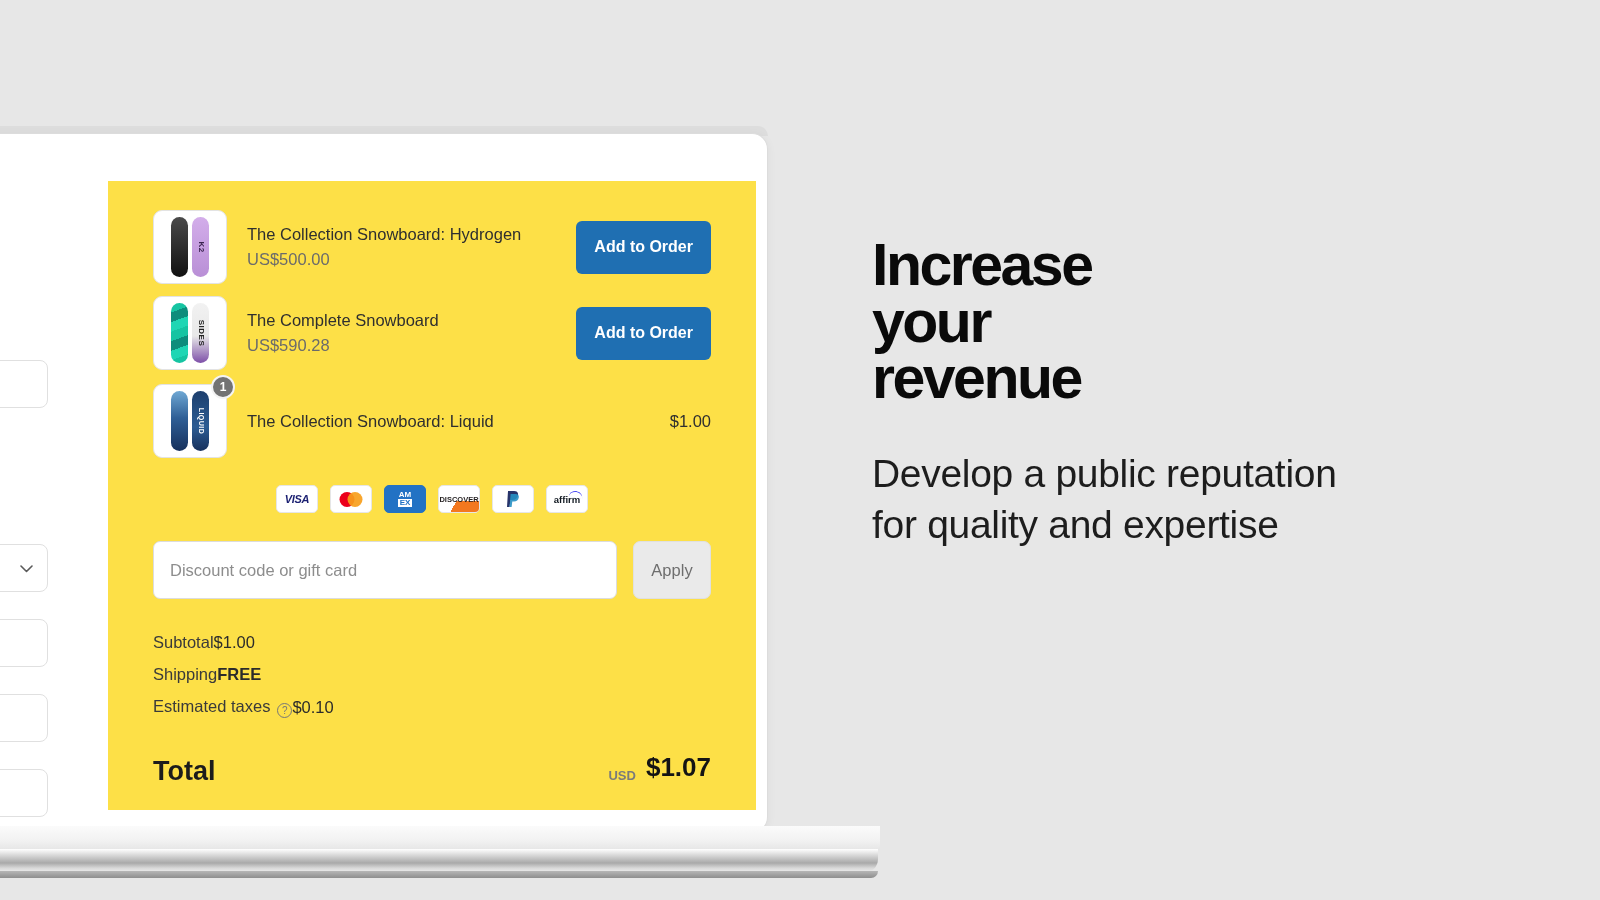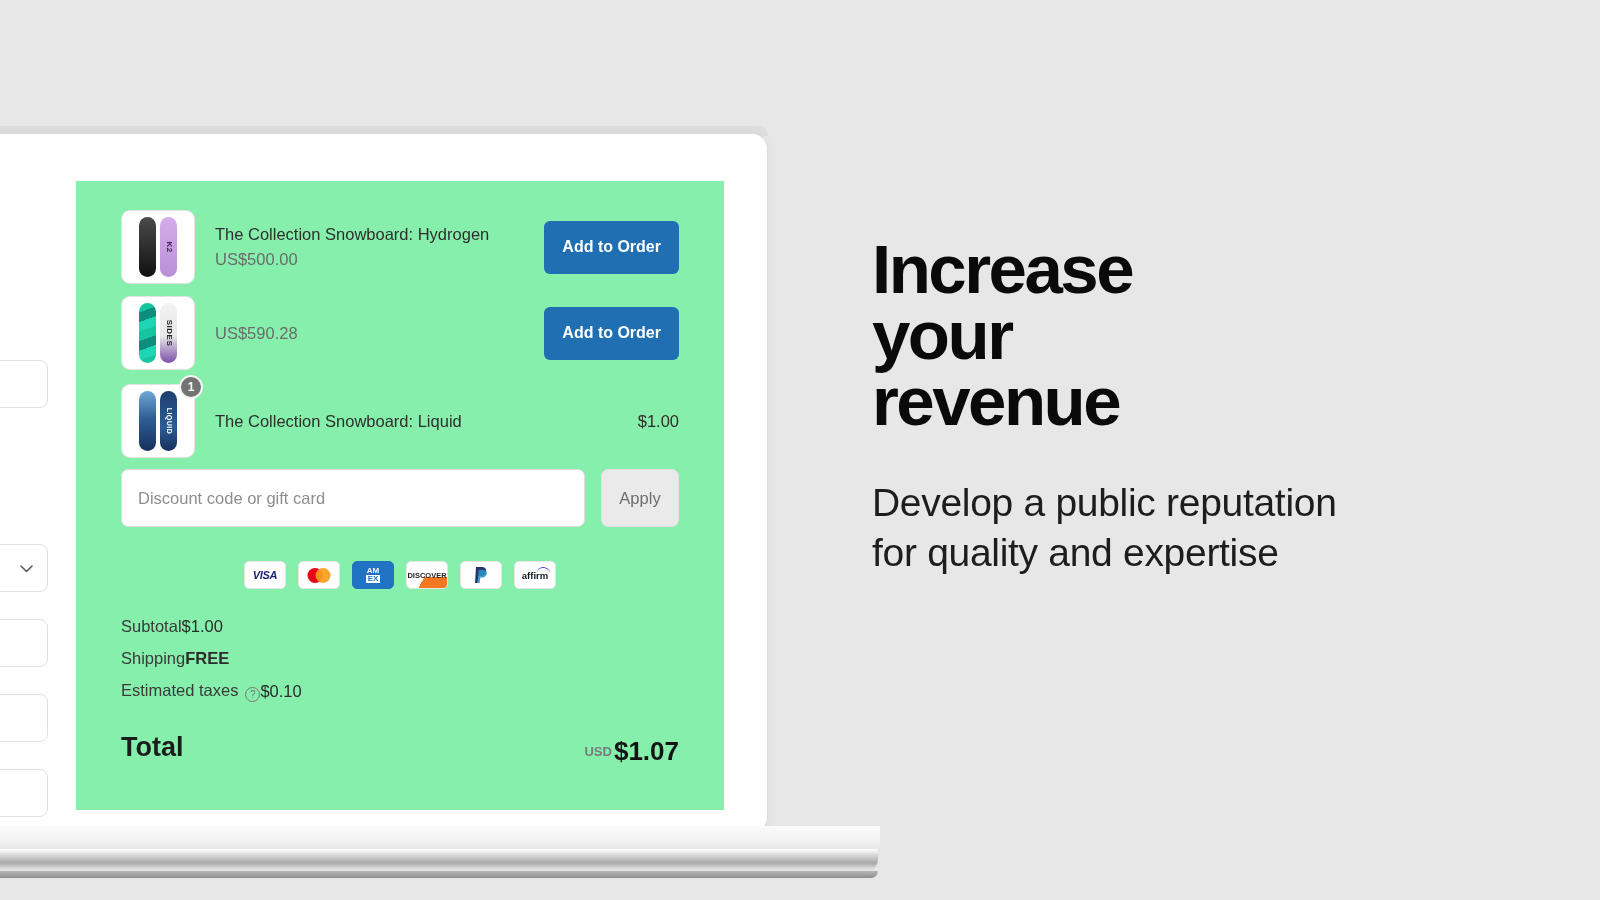--- a/index.html
+++ b/index.html
@@ -83,25 +83,25 @@
     position: absolute;
     right: 14px;
     top: 50%;
     transform: translateY(-50%);
     color: #5a5a5a;
   }
 
   
   #checkout-card {
     position: absolute;
-    left: 76px;
+    left: 108px;
     top: 181px;
     width: 648px;
     height: 629px;
-    background: #86efac;
+    background: #fde047;
     padding: 28px 0 0 0;
   }
 
   .card-inner { padding: 0 45px; }
 
   
   .product-row {
     display: flex;
     align-items: center;
     margin-bottom: 10px;
@@ -267,33 +267,33 @@
     vertical-align: -2px;
     cursor: pointer;
   }
   #grand-total-row {
     display: flex;
     justify-content: space-between;
     align-items: baseline;
     margin-top: 18px;
   }
   #grand-total-label { font-size: 27px; font-weight: bold; color: #1c1c1c; }
-  #grand-total-right { display: flex; align-items: center; gap: 2px; margin-top: 16px; }
+  #grand-total-right { display: flex; align-items: flex-end; gap: 10px; margin-top: 16px; }
   #grand-total-currency { font-size: 13px; color: #7b7b7b; font-weight: 600; }
   #grand-total-value { font-size: 26px; font-weight: bold; color: #141414; }
 
   
   #marketing {
     position: absolute;
     left: 872px;
     top: 237px;
     width: 620px;
   }
   #marketing-headline {
-    font-size: 69px;
+    font-size: 59px;
     font-weight: bold;
     line-height: 0.96;
     letter-spacing: -2.5px;
     color: #0a0a0a;
     white-space: pre-line;
   }
   #marketing-subhead {
     margin-top: 42px;
     font-size: 39px;
     line-height: 1.3;
@@ -344,20 +344,21 @@
       <div class="product-row">
         <div class="thumb-wrap">
           <div class="thumb">
             <div class="board" style="background:repeating-linear-gradient(160deg,#16c4a2 0 9px,#0d8d7c 9px 18px,#1fd6b4 18px 27px);"></div>
             <div class="board" style="background:linear-gradient(180deg,#f2f2f2 0%,#e8e8e8 55%,#7d4fa8 100%);">
               <span class="board-label" style="color:#222;">SIDES</span>
             </div>
           </div>
         </div>
         <div class="product-info">
+          <div class="product-title">The Complete Snowboard</div>
           <div class="product-price">US$590.28</div>
         </div>
         <button class="add-btn">Add to Order</button>
       </div>
 
       <div class="product-row" style="margin-top:12px;">
         <div class="thumb-wrap">
           <div class="thumb">
             <div class="board" style="background:linear-gradient(180deg,#6fa8d4 0%,#2f5f96 45%,#16305c 100%);"></div>
             <div class="board" style="background:linear-gradient(180deg,#1d3f6d 0%,#2c5c93 60%,#16305c 100%);">
@@ -365,25 +366,20 @@
             </div>
           </div>
           <div class="qty-badge">1</div>
         </div>
         <div class="product-info">
           <div class="product-title">The Collection Snowboard: Liquid</div>
         </div>
         <div class="product-line-price">$1.00</div>
       </div>
 
-      <div id="discount-row">
-        <input id="discount-input" type="text" placeholder="Discount code or gift card" style="">
-        <button id="apply-btn">Apply</button>
-      </div>
-
       <div id="payment-icons">
         <div class="pay-badge">
           <span class="pay-visa">VISA</span>
         </div>
         <div class="pay-badge">
           <svg width="30" height="19" viewBox="0 0 30 19">
             <circle cx="11" cy="9.5" r="7.5" fill="#eb001b"></circle>
             <circle cx="19" cy="9.5" r="7.5" fill="#f79e1b" fill-opacity="0.92"></circle>
           </svg>
         </div>
@@ -398,20 +394,25 @@
         <div class="pay-badge">
           <svg width="14" height="18" viewBox="0 0 14 18">
             <path d="M2 1h6c3 0 4.5 1.6 4 4.3C11.5 8.4 9.3 10 6.2 10H4.4L3.6 17H1L2 1z" fill="#27346a"></path>
             <path d="M4.6 4h5c2.4 0 3.6 1.3 3.2 3.5-.4 2.5-2.3 3.9-4.8 3.9H6.3l-.7 5.6H3.5L4.6 4z" fill="#2790c3" opacity="0.9"></path>
           </svg>
         </div>
         <div class="pay-badge pay-affirm">
           <span>affirm</span>
           <span class="arc"></span>
         </div>
+      </div>
+
+      <div id="discount-row">
+        <input id="discount-input" type="text" placeholder="Discount code or gift card" style="">
+        <button id="apply-btn">Apply</button>
       </div>
 
       <div class="total-row">
         <span>Subtotal</span>
         <span class="val">$1.00</span>
       </div>
       <div class="total-row bold-val">
         <span>Shipping</span>
         <span class="val">FREE</span>
       </div>

